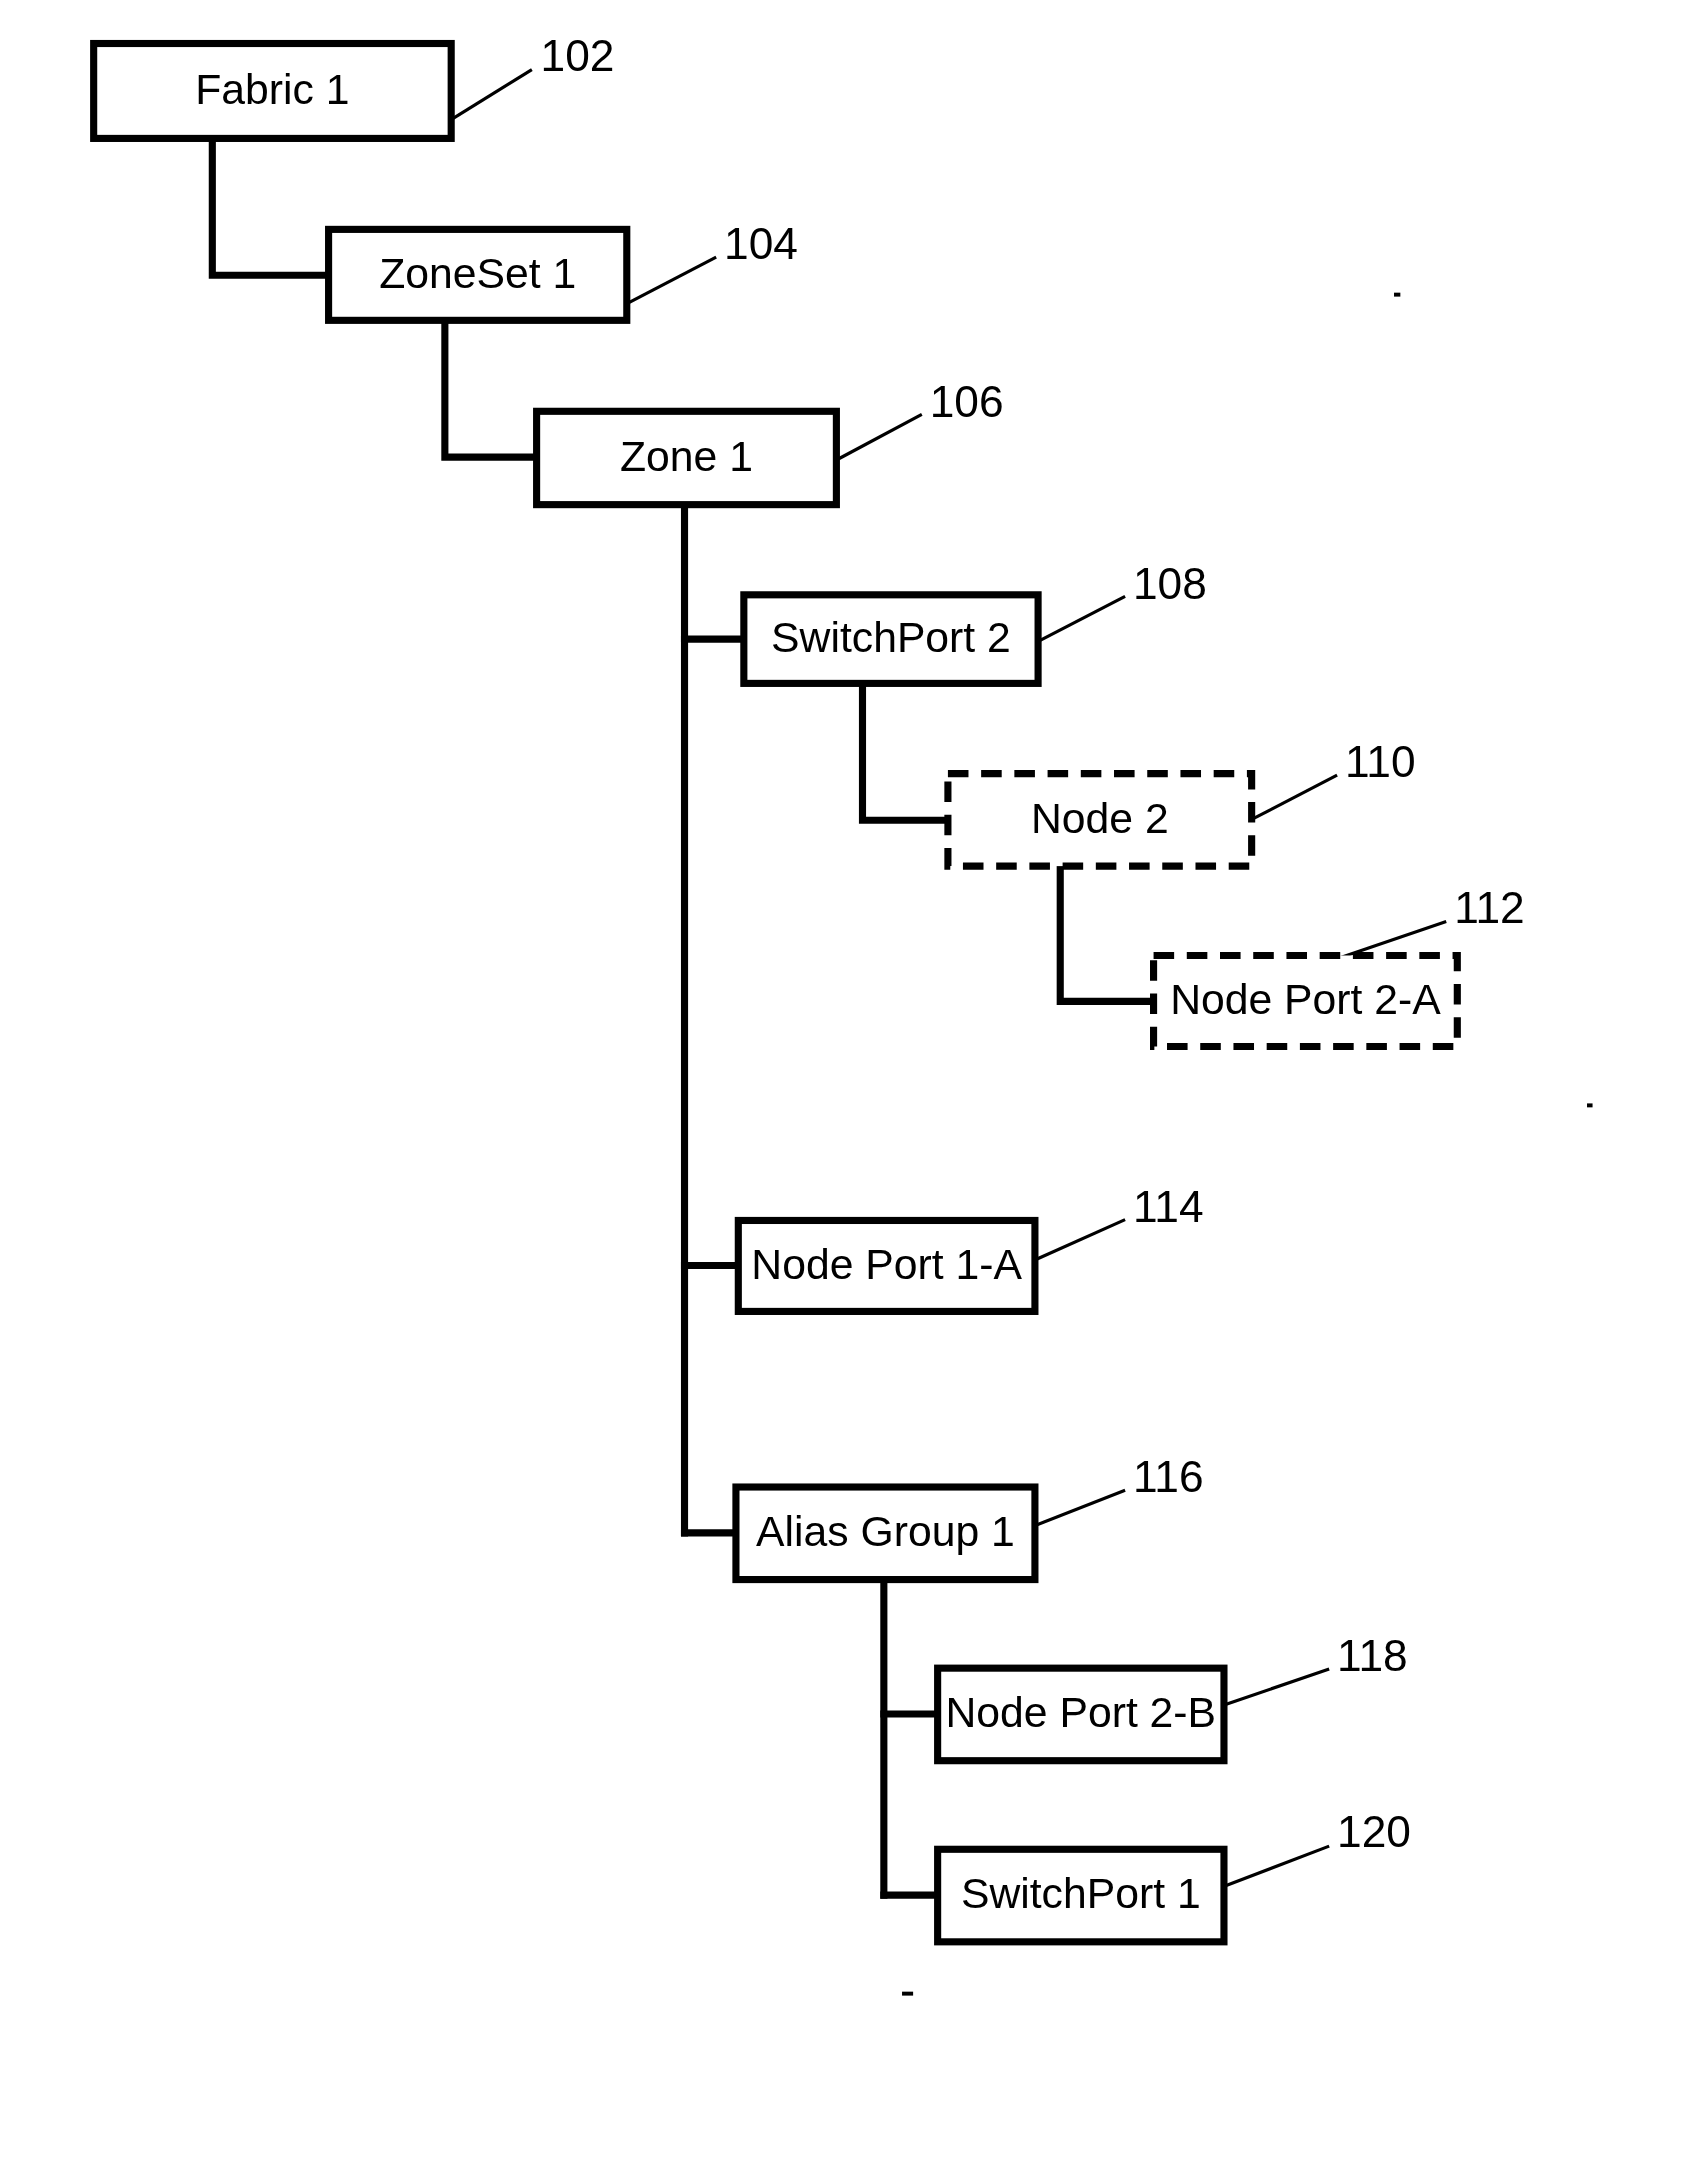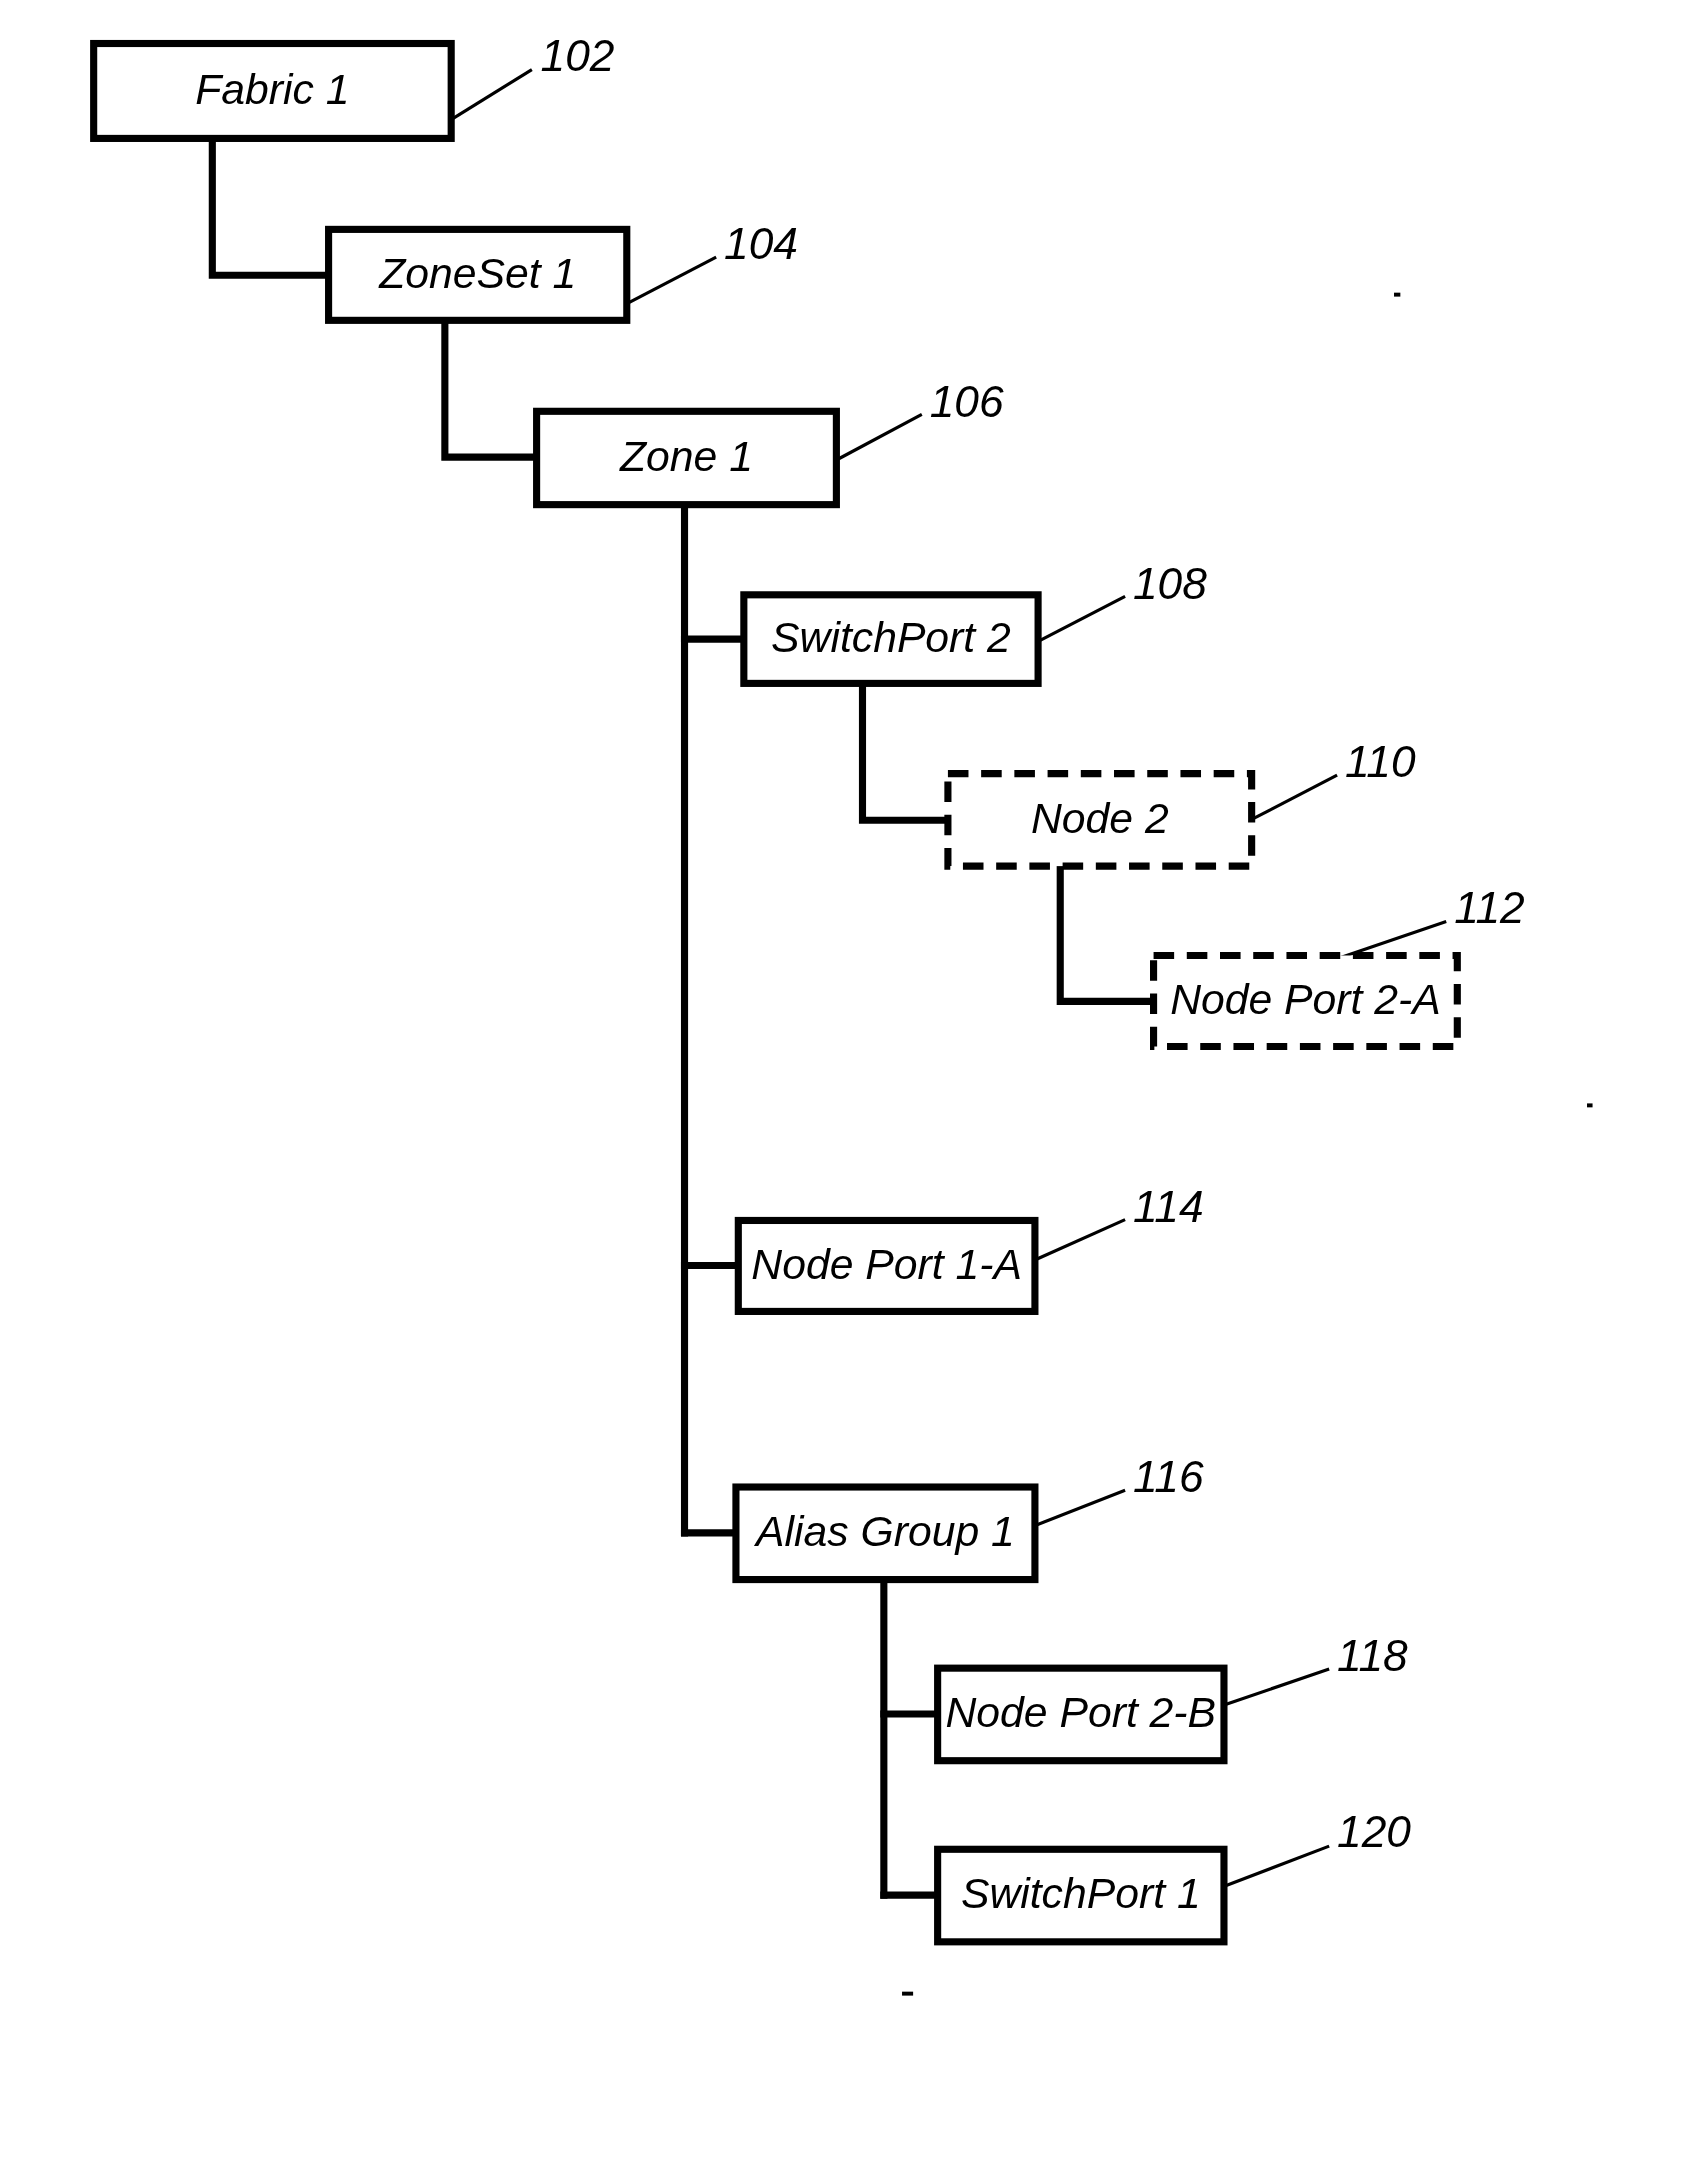--- a/index.html
+++ b/index.html
@@ -7,21 +7,20 @@
     padding: 0;
     background: #ffffff;
   }
   #page {
     position: relative;
     width: 1706px;
     height: 2172px;
     background: #ffffff;
     overflow: hidden;
     font-family: "Liberation Sans", sans-serif;
-    font-style: italic;
   }
   svg#diagram {
     position: absolute;
     top: 0;
     left: 0;
     width: 1706px;
     height: 2172px;
     display: block;
   }
   .node-box-solid {

